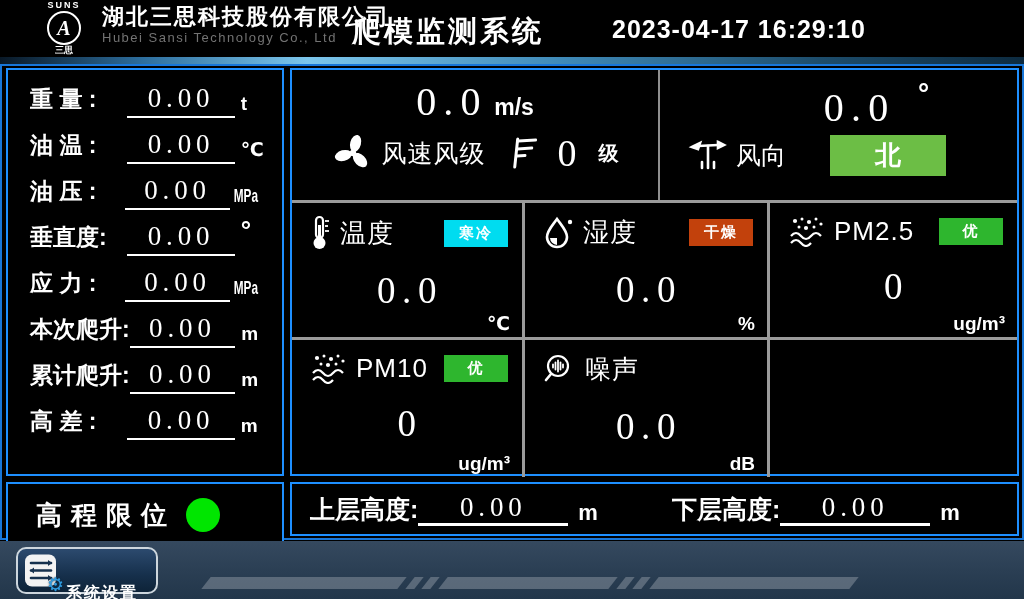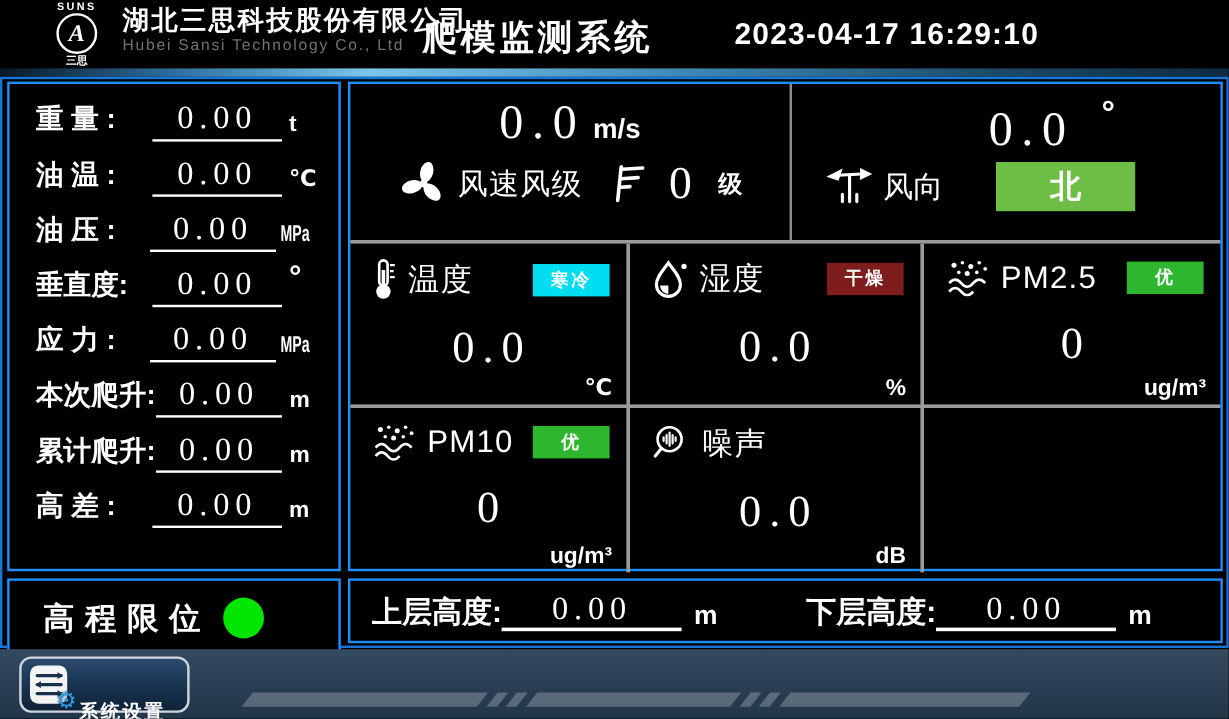--- a/index.html
+++ b/index.html
@@ -69,21 +69,21 @@
       border-top:3px solid #9b9b9b;}
   .cell{position:relative;box-sizing:border-box;padding:12px 12px 18px 18px;}
   .cell.bR{border-right:3px solid #9b9b9b;}
   .cell.bB{border-bottom:3px solid #9b9b9b;}
   .cell-head{display:flex;align-items:center;}
   .cell-name{font-size:26px;margin-left:8px;letter-spacing:1px;}
   .badge{margin-left:auto;margin-right:2px;min-width:64px;height:27px;display:flex;
       align-items:center;justify-content:center;font-size:15px;font-weight:bold;
       letter-spacing:2px;color:#fff;}
   .badge-cold{background:#00dcf0;}
-  .badge-dry{background:#7f1d1d;}
+  .badge-dry{background:#c2410c;}
   .badge-good{background:#2eb62e;}
   .cell-value{text-align:center;font-family:"Liberation Serif","DejaVu Serif",serif;
       font-size:37px;margin-top:18px;letter-spacing:.18em;}
   .cell-unit{position:absolute;right:12px;bottom:2px;font-size:19px;font-weight:bold;}
   
   .heights-box{position:absolute;left:290px;top:482px;width:729px;height:54px;
       border:2px solid #1e8fff;box-sizing:border-box;background:#000;
       display:flex;align-items:center;padding-left:18px;}
   .h-label{font-size:25px;font-weight:bold;white-space:nowrap;}
   .h-value{width:150px;text-align:center;border-bottom:3px solid #fff;

